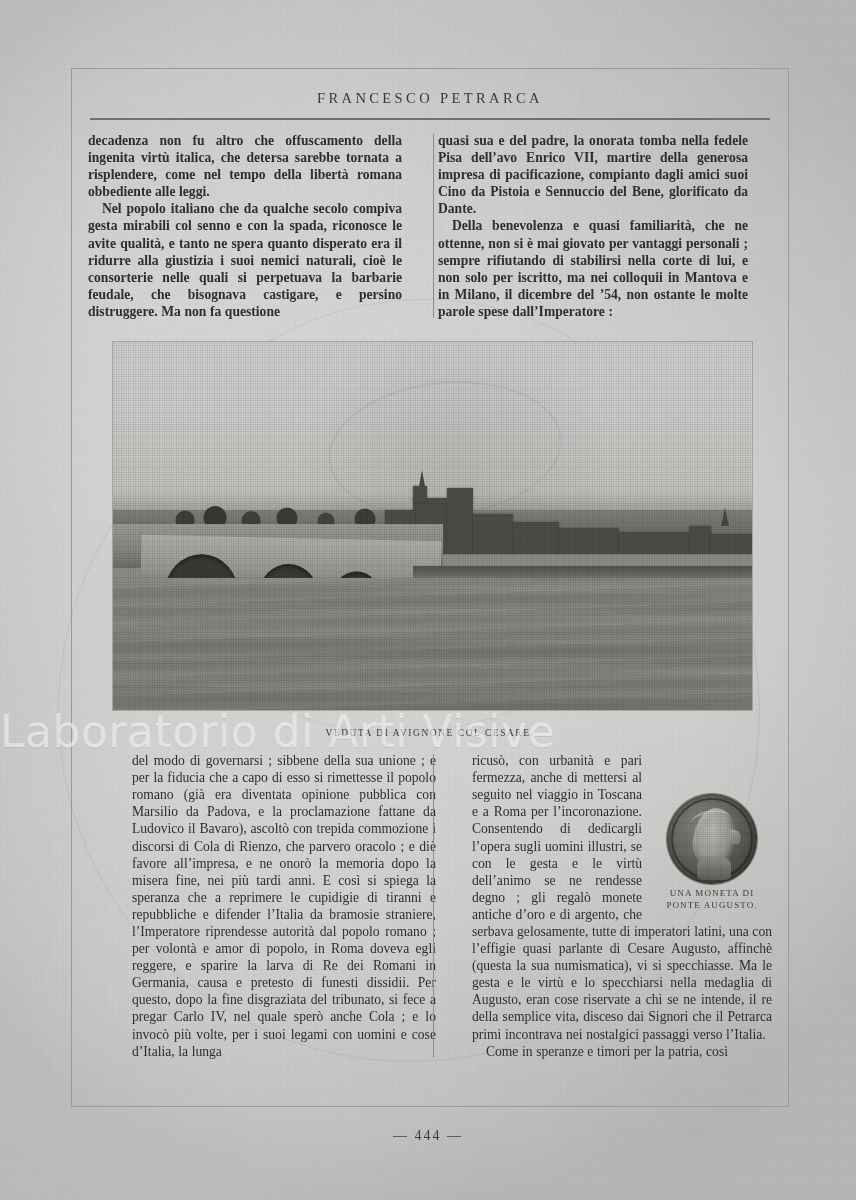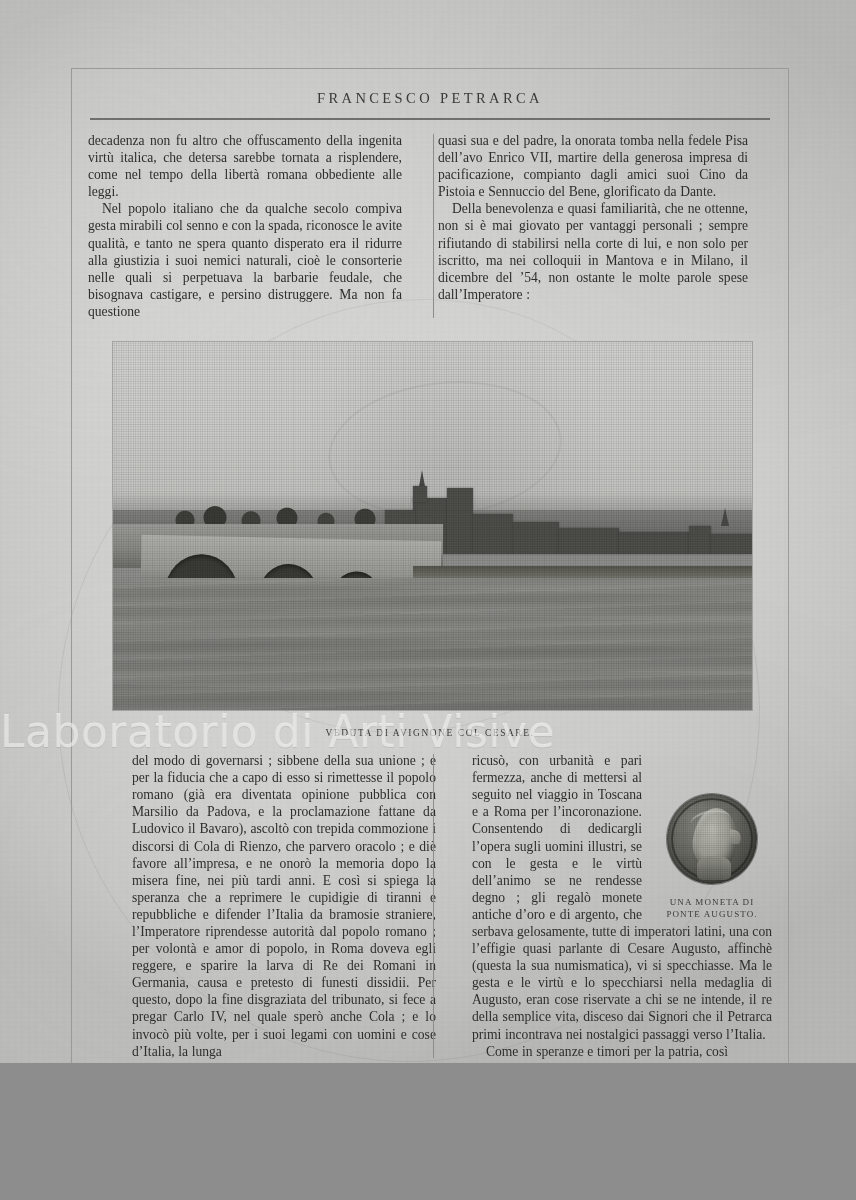--- a/index.html
+++ b/index.html
@@ -7,21 +7,21 @@
     padding: 0;
     background: #8d8d8d;
   }
   body {
     font-family: "Liberation Serif", serif;
   }
 
   .page {
     position: relative;
     width: 856px;
-    height: 1063px;
+    height: 1200px;
     overflow: hidden;
     background: #d946ef;
   }
 
   
   .paper-base {
     position: absolute;
     inset: 0;
     background:
       radial-gradient(ellipse 70% 55% at 48% 45%, #d6d6d4 0%, #cfcfcd 55%, #c3c3c1 85%, #b9b9b7 100%);
@@ -121,20 +121,21 @@
   
   .cols {
     position: relative;
     display: flex;
     gap: 0;
     margin-top: 12px;
   }
   .col {
     width: 330px;
     box-sizing: border-box;
+    font-weight: bold;
   }
   .col.left  { padding-right: 16px; }
   .col.right { padding-left: 20px; }
   .col-rule {
     position: absolute;
     left: 345px;
     top: 2px;
     bottom: 2px;
     width: 1px;
     background: #8d8d8b;
@@ -384,21 +385,21 @@
     transform: rotate(8deg);
   }
   .coin-grain {
     position: absolute;
     inset: 0;
     opacity: .35;
     background-image: radial-gradient(rgba(0,0,0,.55) .6px, rgba(0,0,0,0) 1.1px);
     background-size: 2.2px 2.2px;
   }
   .coin-caption {
-    margin-top: 12px;
+    margin-top: 3px;
     font-size: 9px;
     letter-spacing: 1.1px;
     line-height: 12px;
     color: #3a3a38;
   }
 
   .folio {
     position: absolute;
     left: 0; right: 0;
     top: 1128px;

